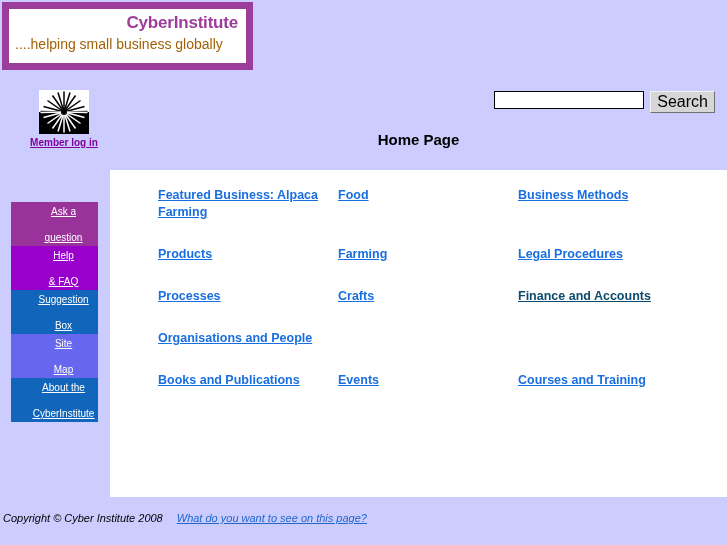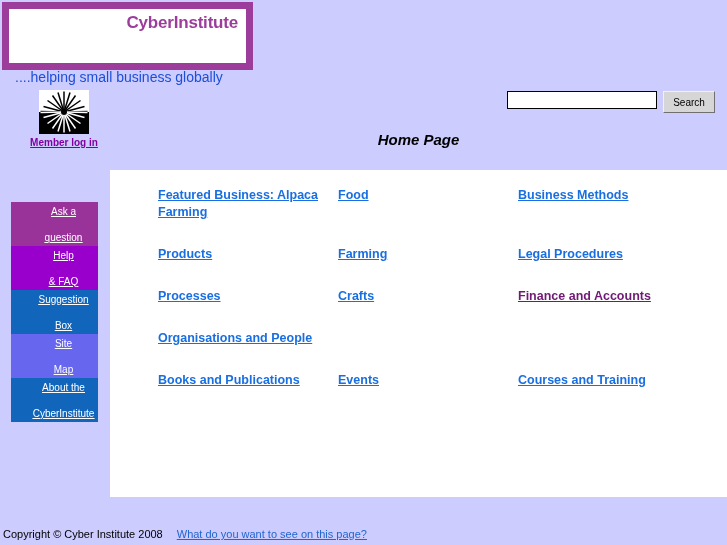--- a/index.html
+++ b/index.html
@@ -100,37 +100,36 @@
     box-sizing: border-box;
   }
   #search-button {
     height: 22px;
     min-width: 52px;
     background: #d6d6d6;
     border: 1px solid #707070;
     border-top-color: #f2f2f2;
     border-left-color: #f2f2f2;
     font-family: "Liberation Sans", sans-serif;
-    font-size: 10px;
+    font-size: 16px;
     color: #000000;
     cursor: pointer;
     padding: 0 6px;
   }
 
   
   #page-title {
     position: absolute;
     left: 110px;
     top: 131px;
     width: 617px;
     text-align: center;
     font-size: 15px;
     font-weight: bold;
     color: #000000;
-    font-style: italic;
   }
 
   
   #side-nav {
     position: absolute;
     left: 11px;
     top: 202px;
     width: 87px;
   }
   .nav-cell {
@@ -185,24 +184,25 @@
     text-decoration: underline;
     line-height: 17px;
     cursor: pointer;
     display: inline;
   }
 
   
   #footer {
     position: absolute;
     left: 0;
-    top: 528px;
+    top: 512px;
     width: 707px;
     display: flex;
     align-items: baseline;
+    font-style: italic;
   }
   #copyright {
     font-size: 11px;
     color: #000000;
     margin-left: 3px;
     white-space: nowrap;
   }
   #feedback-link {
     font-size: 11px;
     color: #2266cc;
@@ -211,21 +211,21 @@
     white-space: nowrap;
     cursor: pointer;
   }
 </style>
 </head>
 <body style="background: rgb(204, 204, 255);">
 
 <div id="masthead" style="background: rgb(156, 61, 156);">
   <div id="masthead-inner">
     <div id="brand-name" style="color: rgb(156, 61, 156);">CyberInstitute</div>
-    <div id="brand-tagline" style="color: #1d4ed8; margin-top: 33px;">....helping small business globally</div>
+    <div id="brand-tagline" style="color: #a16207;">....helping small business globally</div>
   </div>
 </div>
 
 <div id="logo-block">
   <svg id="logo-mark" viewBox="0 0 100 88">
     <rect x="0" y="0" width="100" height="44" fill="#ffffff"></rect>
     <rect x="0" y="44" width="100" height="44" fill="#000000"></rect>
     <g>
       <g stroke="#000000" stroke-width="3">
         <line x1="50" y1="44" x2="50" y2="3"></line>
@@ -327,21 +327,21 @@
     </div>
 
     <div class="link-row">
       <div class="link-cell">
         <a class="grid-link" style="color: rgb(26, 111, 224);">Processes</a>
       </div>
       <div class="link-cell">
         <a class="grid-link" style="color: rgb(26, 111, 224);">Crafts</a>
       </div>
       <div class="link-cell">
-        <a class="grid-link" style="color: #701a75;">Finance and Accounts</a>
+        <a class="grid-link" style="color: #0c4a6e;">Finance and Accounts</a>
       </div>
     </div>
 
     <div class="link-row">
       <div class="link-cell">
         <a class="grid-link" style="color: rgb(26, 111, 224);">Organisations and People</a>
       </div>
     </div>
 
     <div class="link-row">

